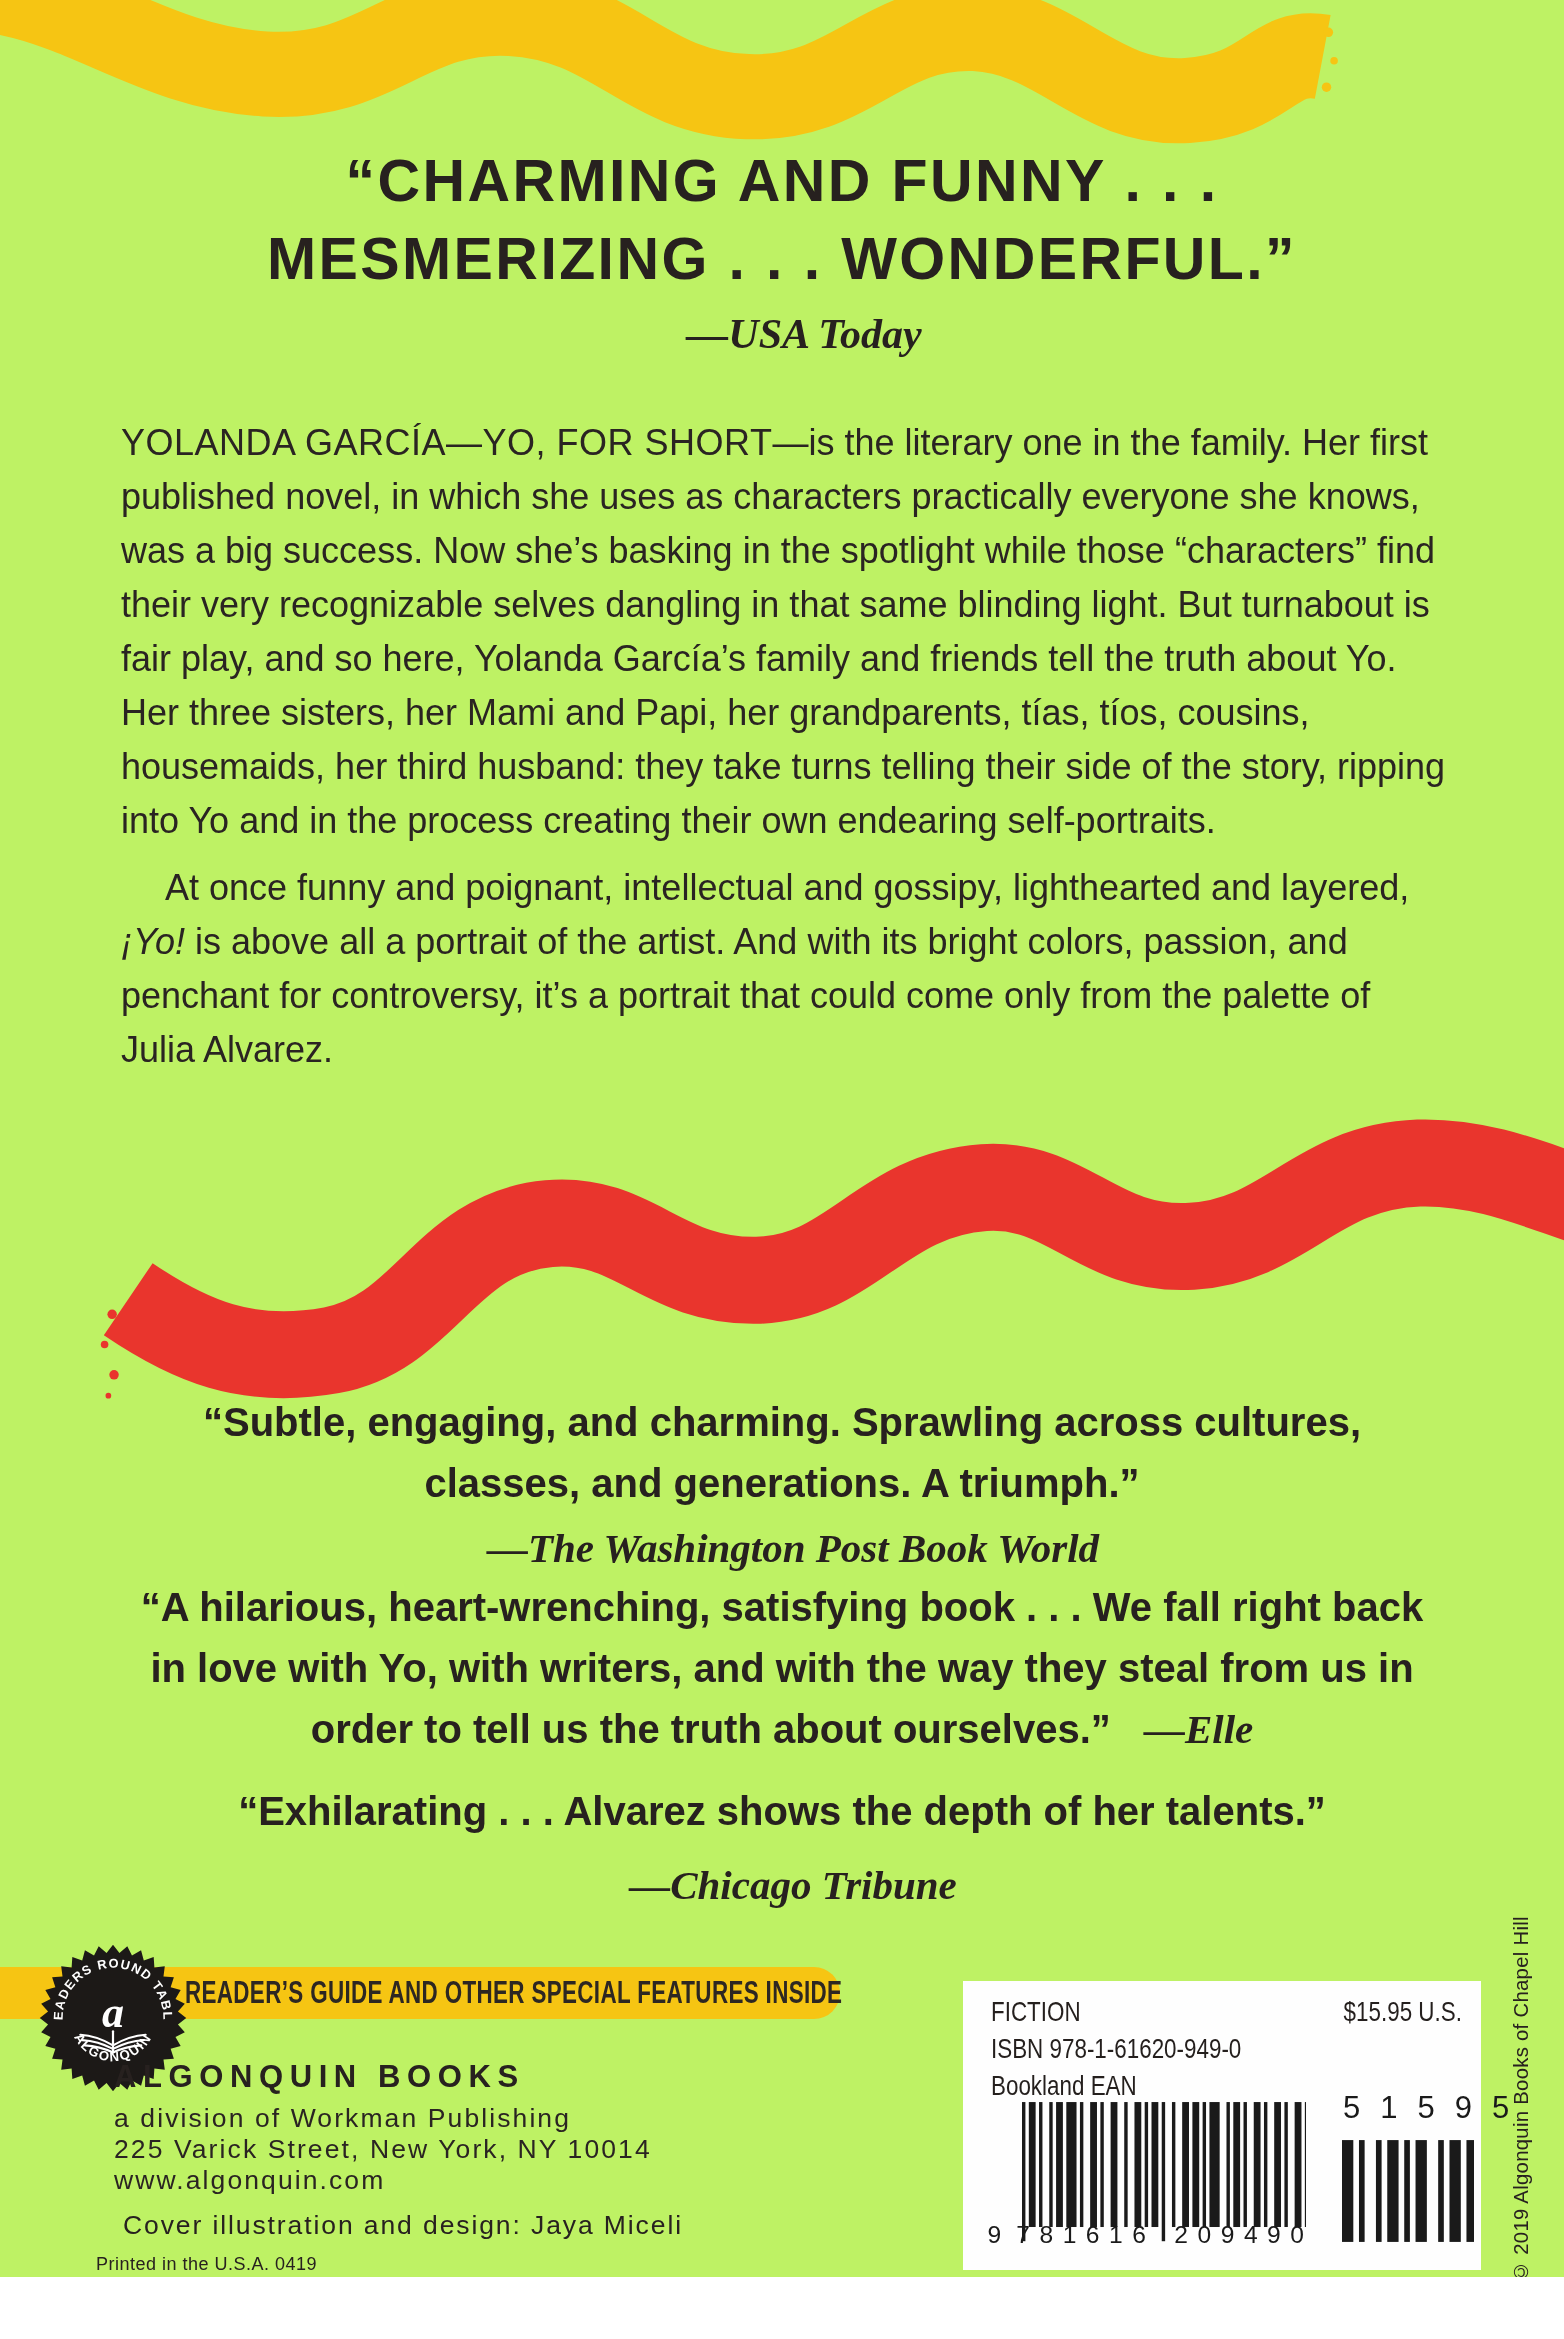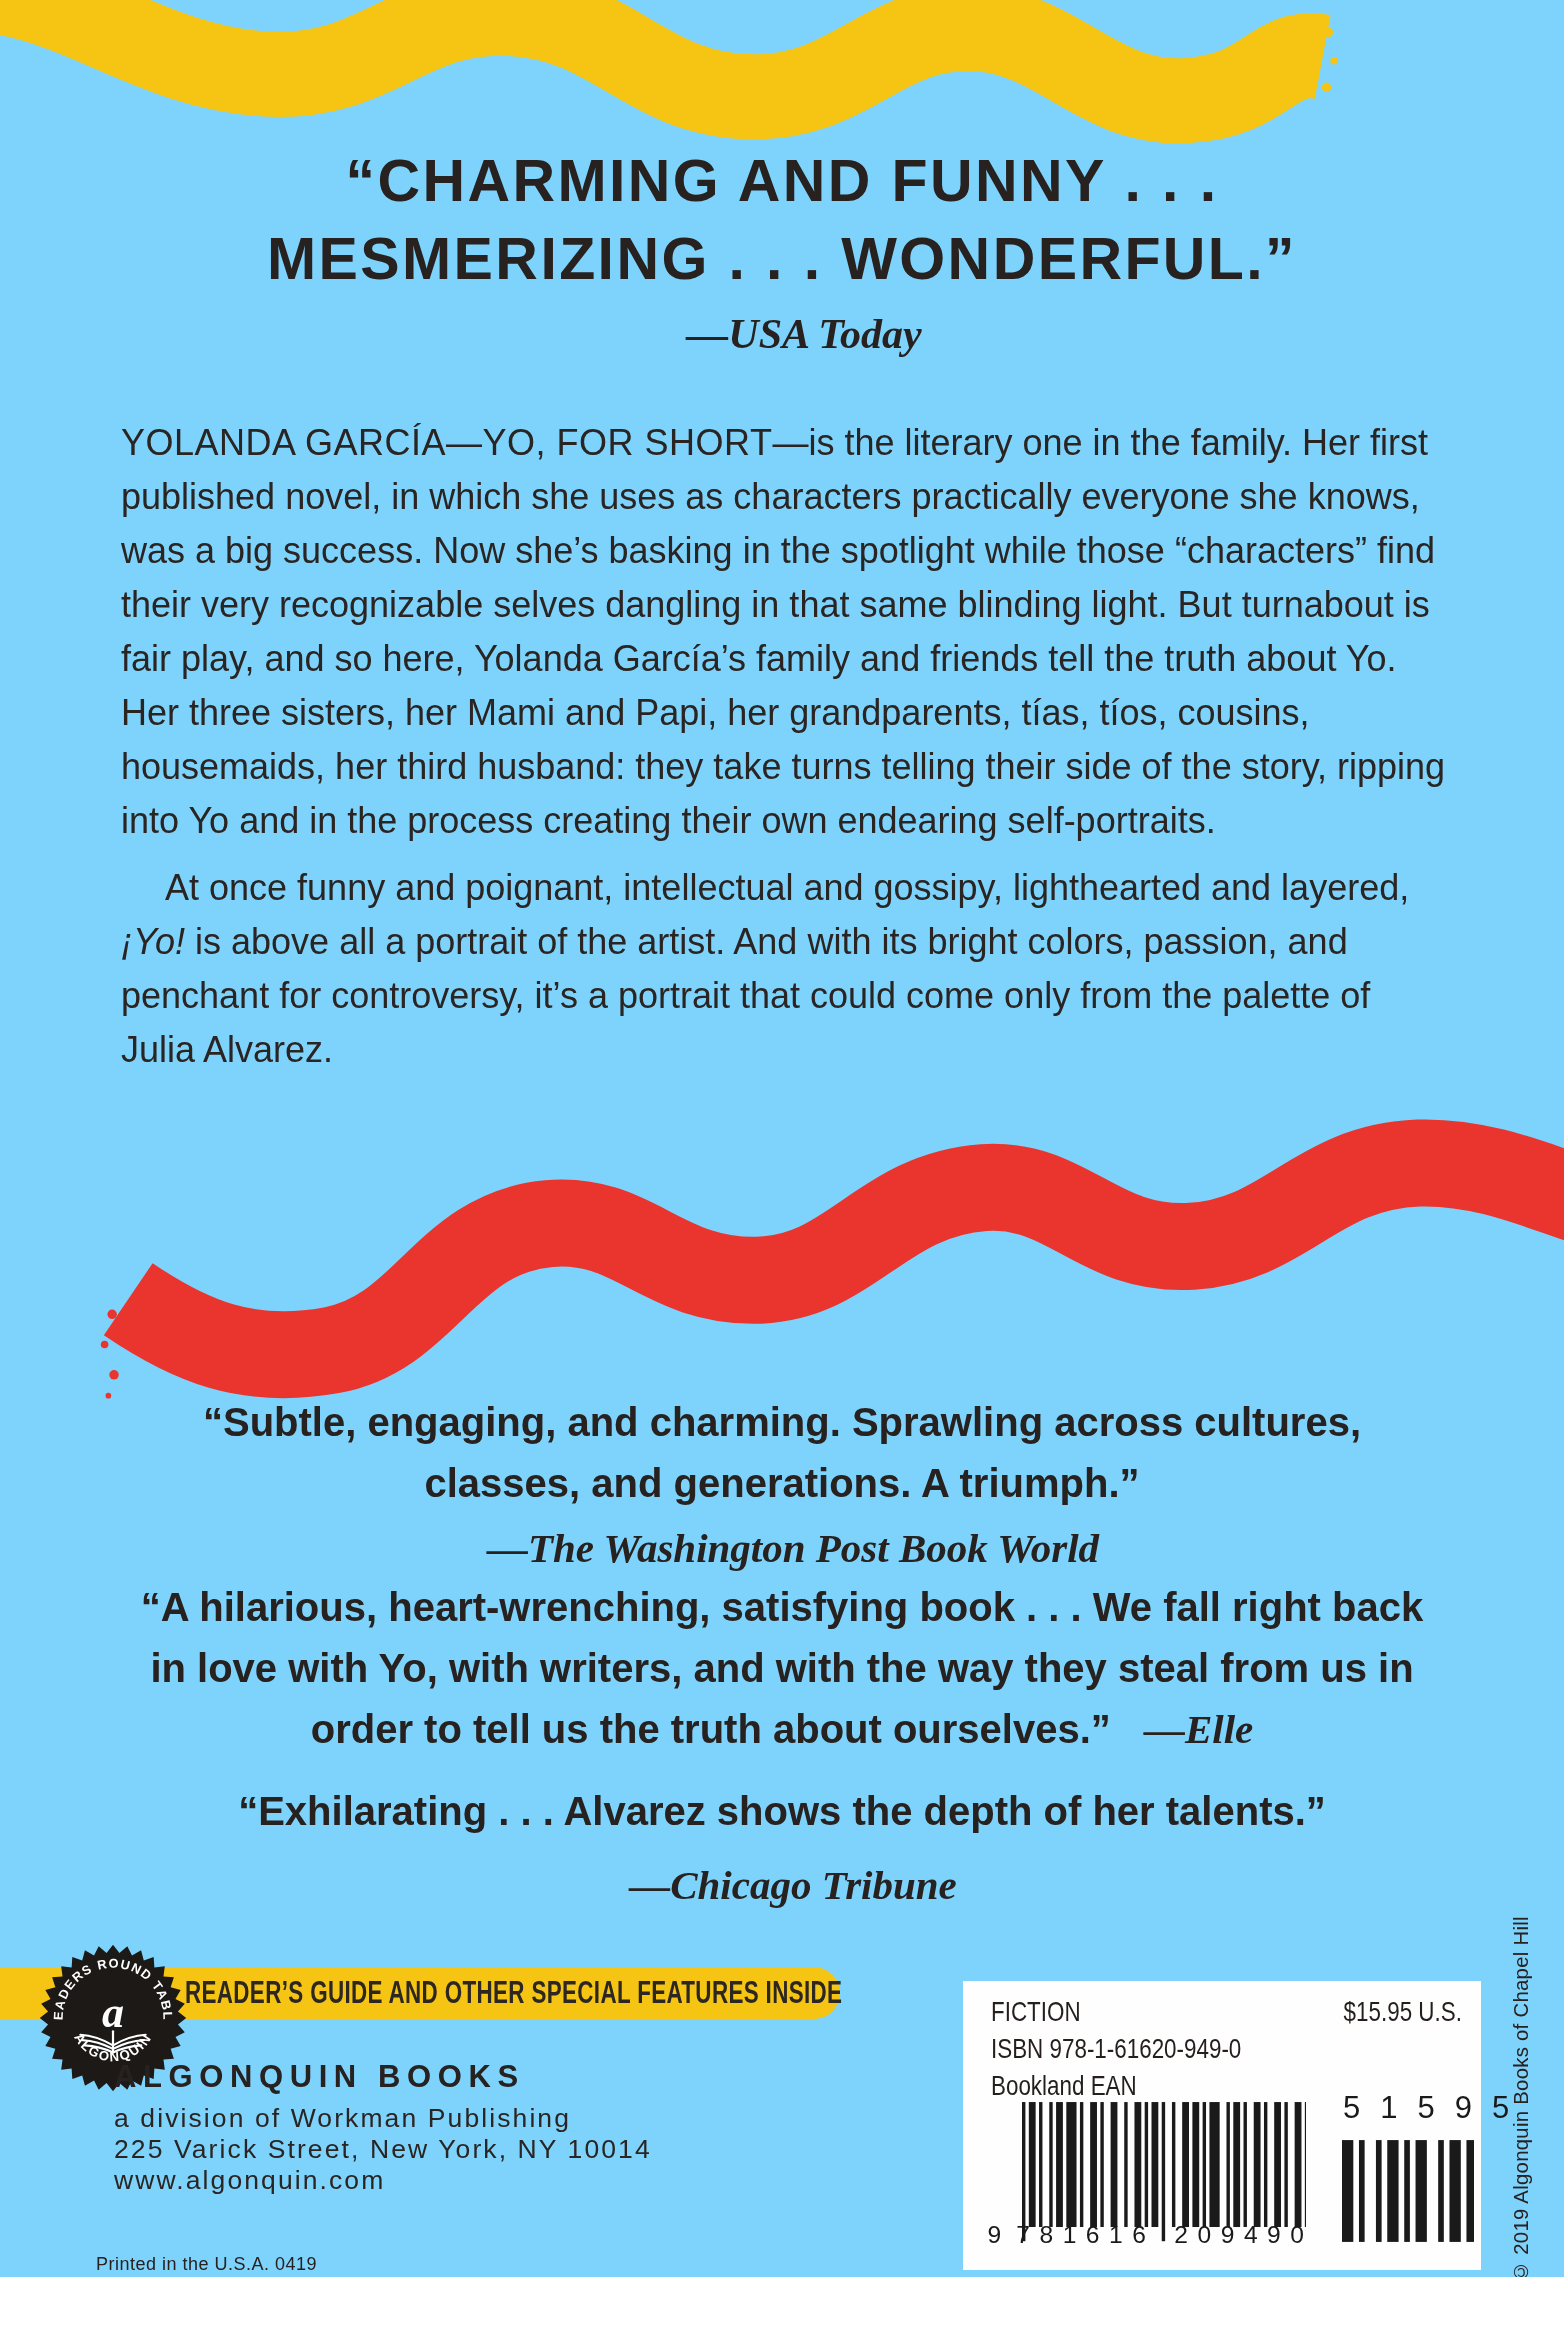--- a/index.html
+++ b/index.html
@@ -1,19 +1,19 @@
 <!DOCTYPE html>
 <html style="font-size:15px"><head>
 <meta charset="utf-8">
 <style>
   html,body{margin:0;padding:0;}
   .page{
     position:relative;
     width:1564px;height:2277px;
-    background:#7dd3fc;
+    background:#bef264;
     overflow:hidden;
     font-family:"Liberation Sans", sans-serif;
     color:#27211f;
   }
   .abs{position:absolute;}
   svg{display:block;}
 
   
   .top-quote{top:142px;left:0;width:1564px;text-align:center;}
   .top-quote .line{font-size:59px;font-weight:700;letter-spacing:2.4px;line-height:78px;color:#27211f;}
@@ -145,20 +145,21 @@
       <path d="M48 104 Q66 105 85 116 Q104 105 122 104"></path>
       <path d="M50 110 Q68 111 85 120 Q102 111 120 110"></path>
       <path d="M53 116 Q70 117 85 124 Q100 117 117 116"></path>
     </g>
   </svg>
 
   <div class="abs alg-name">ALGONQUIN BOOKS</div>
   <div class="abs pub-line pub-division">a division of Workman Publishing</div>
   <div class="abs pub-line pub-address">225 Varick Street, New York, NY 10014</div>
   <div class="abs pub-line pub-website">www.algonquin.com</div>
+  <div class="abs pub-credit">Cover illustration and design: Jaya Miceli</div>
   <div class="abs pub-printed">Printed in the U.S.A.  0419</div>
 
   <div class="abs barcode-box">
     <span class="bc-text cond-l bc-category">FICTION</span>
     <span class="bc-text cond-r bc-price">$15.95 U.S.</span>
     <span class="bc-text cond-l bc-isbn">ISBN 978-1-61620-949-0</span>
     <span class="bc-text cond-l bc-system">Bookland EAN</span>
 
     <svg class="ean-bars" width="284" height="144" viewBox="0 0 300 152">
         <rect x="0.0" y="0" width="3.6" height="147" fill="#1a1a1a"></rect>

